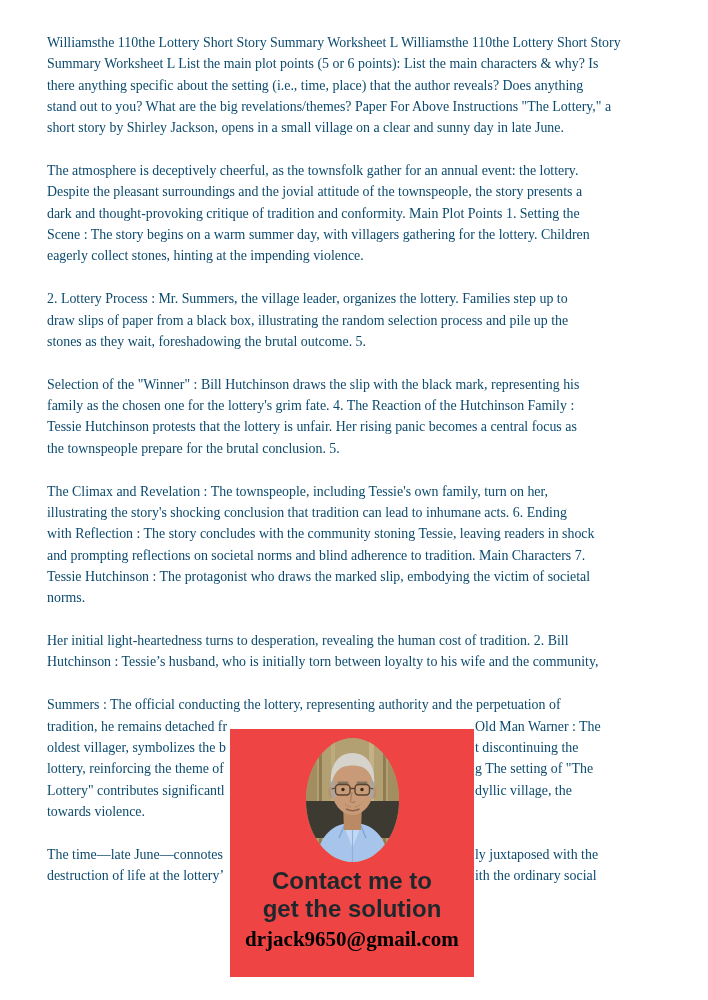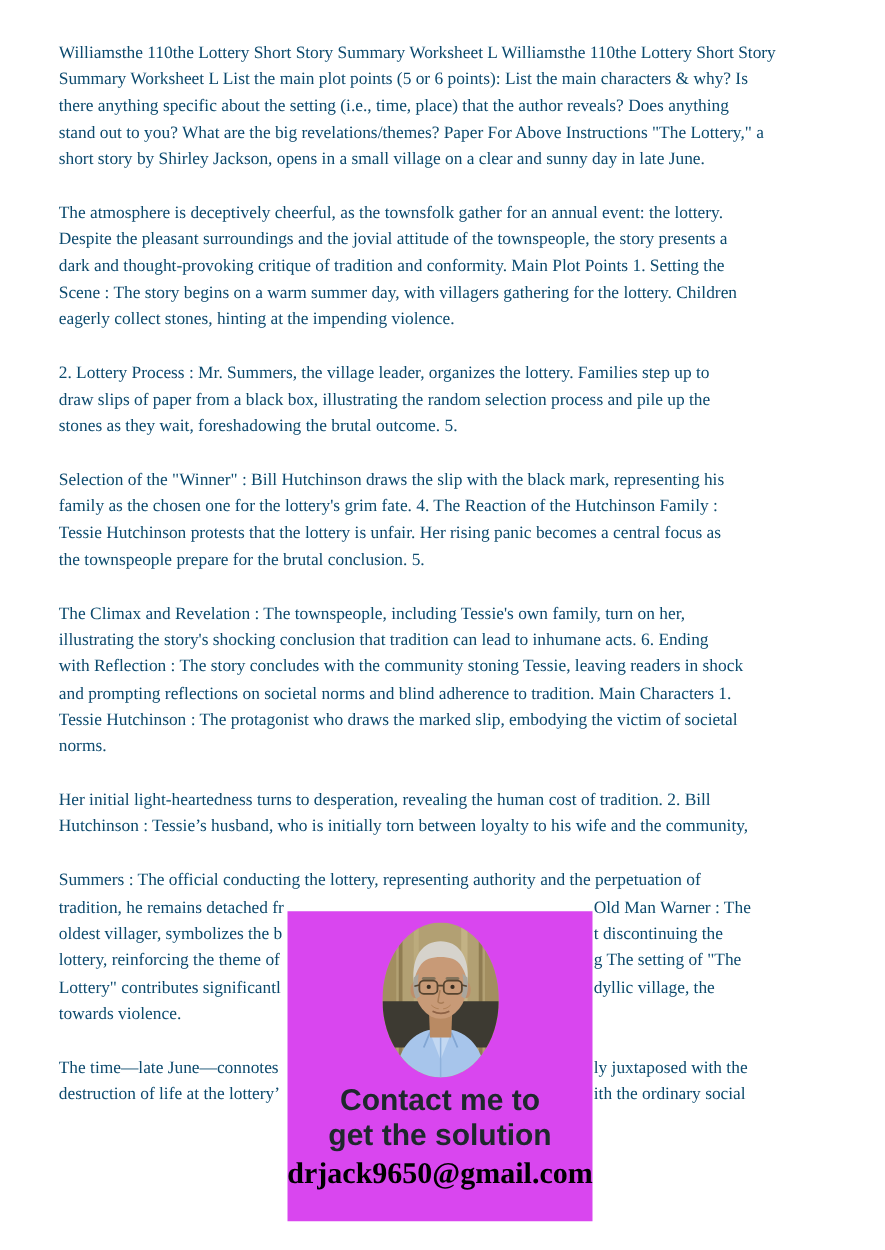--- a/index.html
+++ b/index.html
@@ -27,41 +27,41 @@
   .frag-right {
     position: absolute;
     left: 428px;
     top: 0;
     text-align: right;
   }
   .contact-card {
     position: absolute;
     left: 230px; top: 729px;
     width: 244px; height: 248px;
-    background: #d946ef;
+    background: #ef4444;
     display: flex;
     flex-direction: column;
     align-items: center;
     z-index: 5;
   }
   .photo { margin-top: 9px; display: block; }
   .contact-msg {
     margin-top: 5px;
     font-family: "Liberation Sans", sans-serif;
     font-weight: 700;
     font-size: 24px;
     line-height: 28px;
     color: #1e282c;
     text-align: center;
   }
   .email {
     margin-top: 3px;
     font-family: "Liberation Serif", serif;
     font-weight: 700;
-    font-size: 24px;
+    font-size: 21px;
     line-height: 26px;
     color: #000000;
     text-align: right;
   }
 </style>
 </head>
 <body>
 
 <div class="doc-text">
 
@@ -91,21 +91,21 @@
     <div class="line">Selection of the "Winner" : Bill Hutchinson draws the slip with the black mark, representing his</div>
     <div class="line">family as the chosen one for the lottery's grim fate. 4. The Reaction of the Hutchinson Family :</div>
     <div class="line">Tessie Hutchinson protests that the lottery is unfair. Her rising panic becomes a central focus as</div>
     <div class="line">the townspeople prepare for the brutal conclusion. 5.</div>
   </div>
 
   <div class="para">
     <div class="line">The Climax and Revelation : The townspeople, including Tessie's own family, turn on her,</div>
     <div class="line">illustrating the story's shocking conclusion that tradition can lead to inhumane acts. 6. Ending</div>
     <div class="line">with Reflection : The story concludes with the community stoning Tessie, leaving readers in shock</div>
-    <div class="line">and prompting reflections on societal norms and blind adherence to tradition. Main Characters 1.</div>
+    <div class="line">and prompting reflections on societal norms and blind adherence to tradition. Main Characters 7.</div>
     <div class="line">Tessie Hutchinson : The protagonist who draws the marked slip, embodying the victim of societal</div>
     <div class="line">norms.</div>
   </div>
 
   <div class="para">
     <div class="line">Her initial light-heartedness turns to desperation, revealing the human cost of tradition. 2. Bill</div>
     <div class="line">Hutchinson : Tessie’s husband, who is initially torn between loyalty to his wife and the community,</div>
   </div>
 
   <div class="para">

